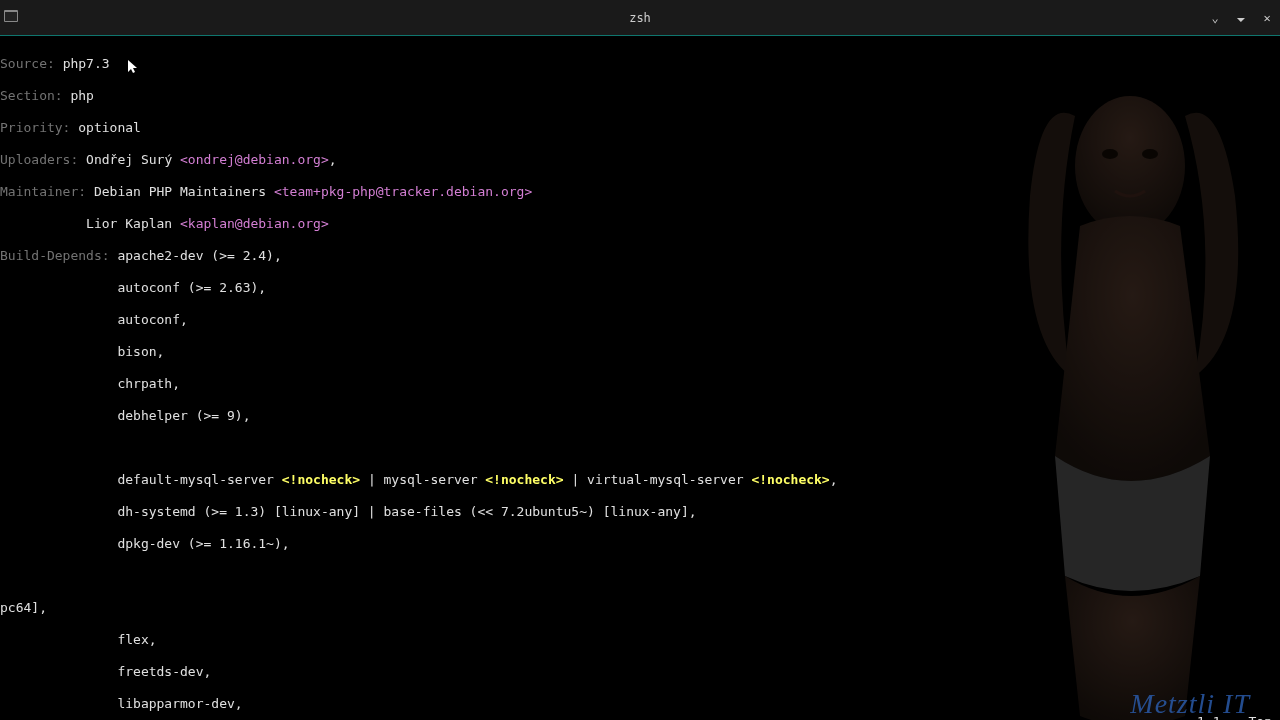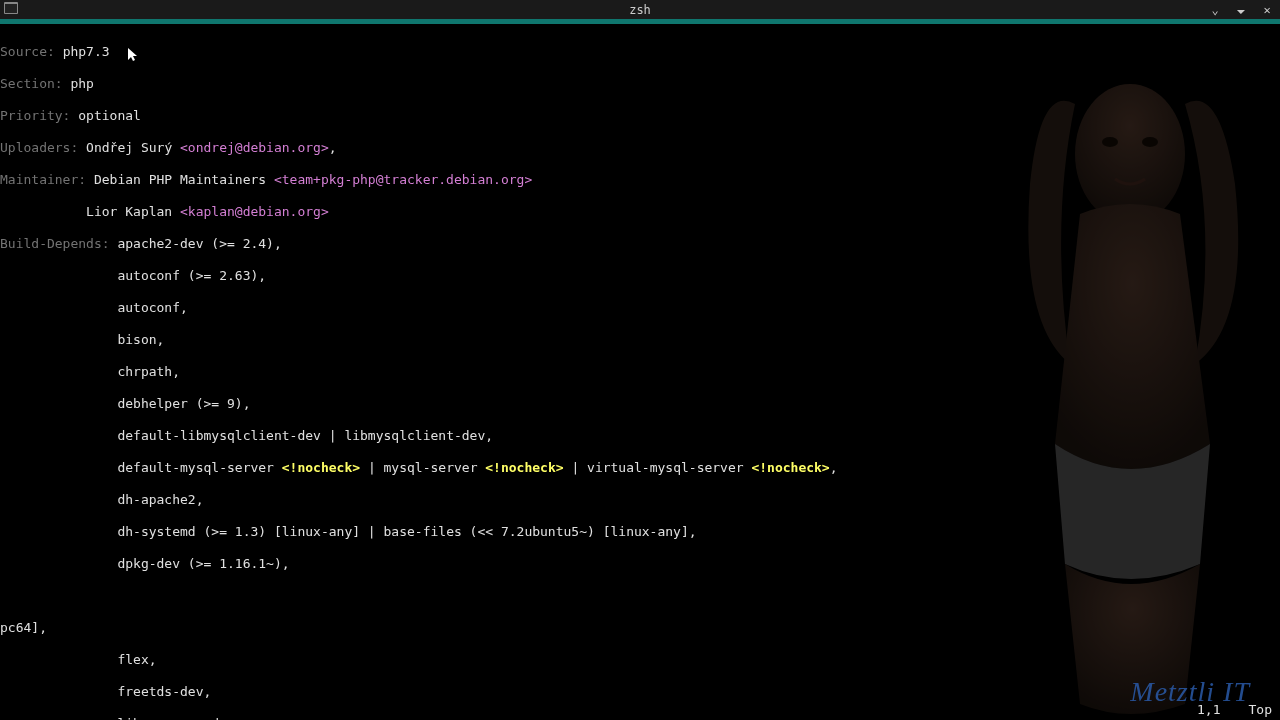--- a/index.html
+++ b/index.html
@@ -7,26 +7,26 @@
     width: 1280px;
     height: 720px;
     background: #000;
     overflow: hidden;
     font-family: "DejaVu Sans Mono", "Liberation Mono", monospace;
     font-size: 13px;
     line-height: 16px;
     color: #e0e0e0;
   }
   .titlebar {
-    height: 24px;
+    height: 36px;
     background: #1a1a1a;
     display: flex;
     align-items: center;
     padding: 0 4px;
-    border-bottom: 5px solid #0f766e;
+    border-bottom: 1px solid #0f766e;
   }
   .titlebar-left {
     display: flex;
     align-items: center;
     gap: 6px;
   }
   .titlebar-title {
     position: absolute;
     left: 0; right: 0;
     text-align: center;
@@ -153,23 +153,22 @@
 <span class="ln"><span class="key">Priority:</span> <span>optional</span></span>
 <span class="ln"><span class="key">Uploaders:</span> <span>Ondřej Surý </span><span class="email">&lt;ondrej@debian.org&gt;</span><span>,</span></span>
 <span class="ln"><span class="key">Maintainer:</span> <span>Debian PHP Maintainers </span><span class="email">&lt;team+pkg-php@tracker.debian.org&gt;</span></span>
 <span class="ln"><span>           </span><span>Lior Kaplan </span><span class="email">&lt;kaplan@debian.org&gt;</span></span>
 <span class="ln"><span class="key">Build-Depends:</span> <span>apache2-dev (&gt;= 2.4),</span></span>
 <span class="ln"><span>               </span><span>autoconf (&gt;= 2.63),</span></span>
 <span class="ln"><span>               </span><span>autoconf,</span></span>
 <span class="ln"><span>               </span><span>bison,</span></span>
 <span class="ln"><span>               </span><span>chrpath,</span></span>
 <span class="ln"><span>               </span><span>debhelper (&gt;= 9),</span></span>
-<span class="ln"><span>               </span><span>default-libmysqlclient-dev | libmysqlclient-dev,</span></span>
+<span class="ln"><span>               </span></span>
 <span class="ln"><span>               </span><span>default-mysql-server </span><span class="nocheck">&lt;!nocheck&gt;</span><span> | mysql-server </span><span class="nocheck">&lt;!nocheck&gt;</span><span> | virtual-mysql-server </span><span class="nocheck">&lt;!nocheck&gt;</span><span>,</span></span>
-<span class="ln"><span>               </span><span>dh-apache2,</span></span>
 <span class="ln"><span>               </span><span>dh-systemd (&gt;= 1.3) [linux-any] | base-files (&lt;&lt; 7.2ubuntu5~) [linux-any],</span></span>
 <span class="ln"><span>               </span><span>dpkg-dev (&gt;= 1.16.1~),</span></span>
 <span class="ln"><span>               </span></span>
 <span class="ln"><span>pc64],</span></span>
 <span class="ln"><span>               </span><span>flex,</span></span>
 <span class="ln"><span>               </span><span>freetds-dev,</span></span>
 <span class="ln"><span>               </span><span>libapparmor-dev,</span></span>
 
 
 

